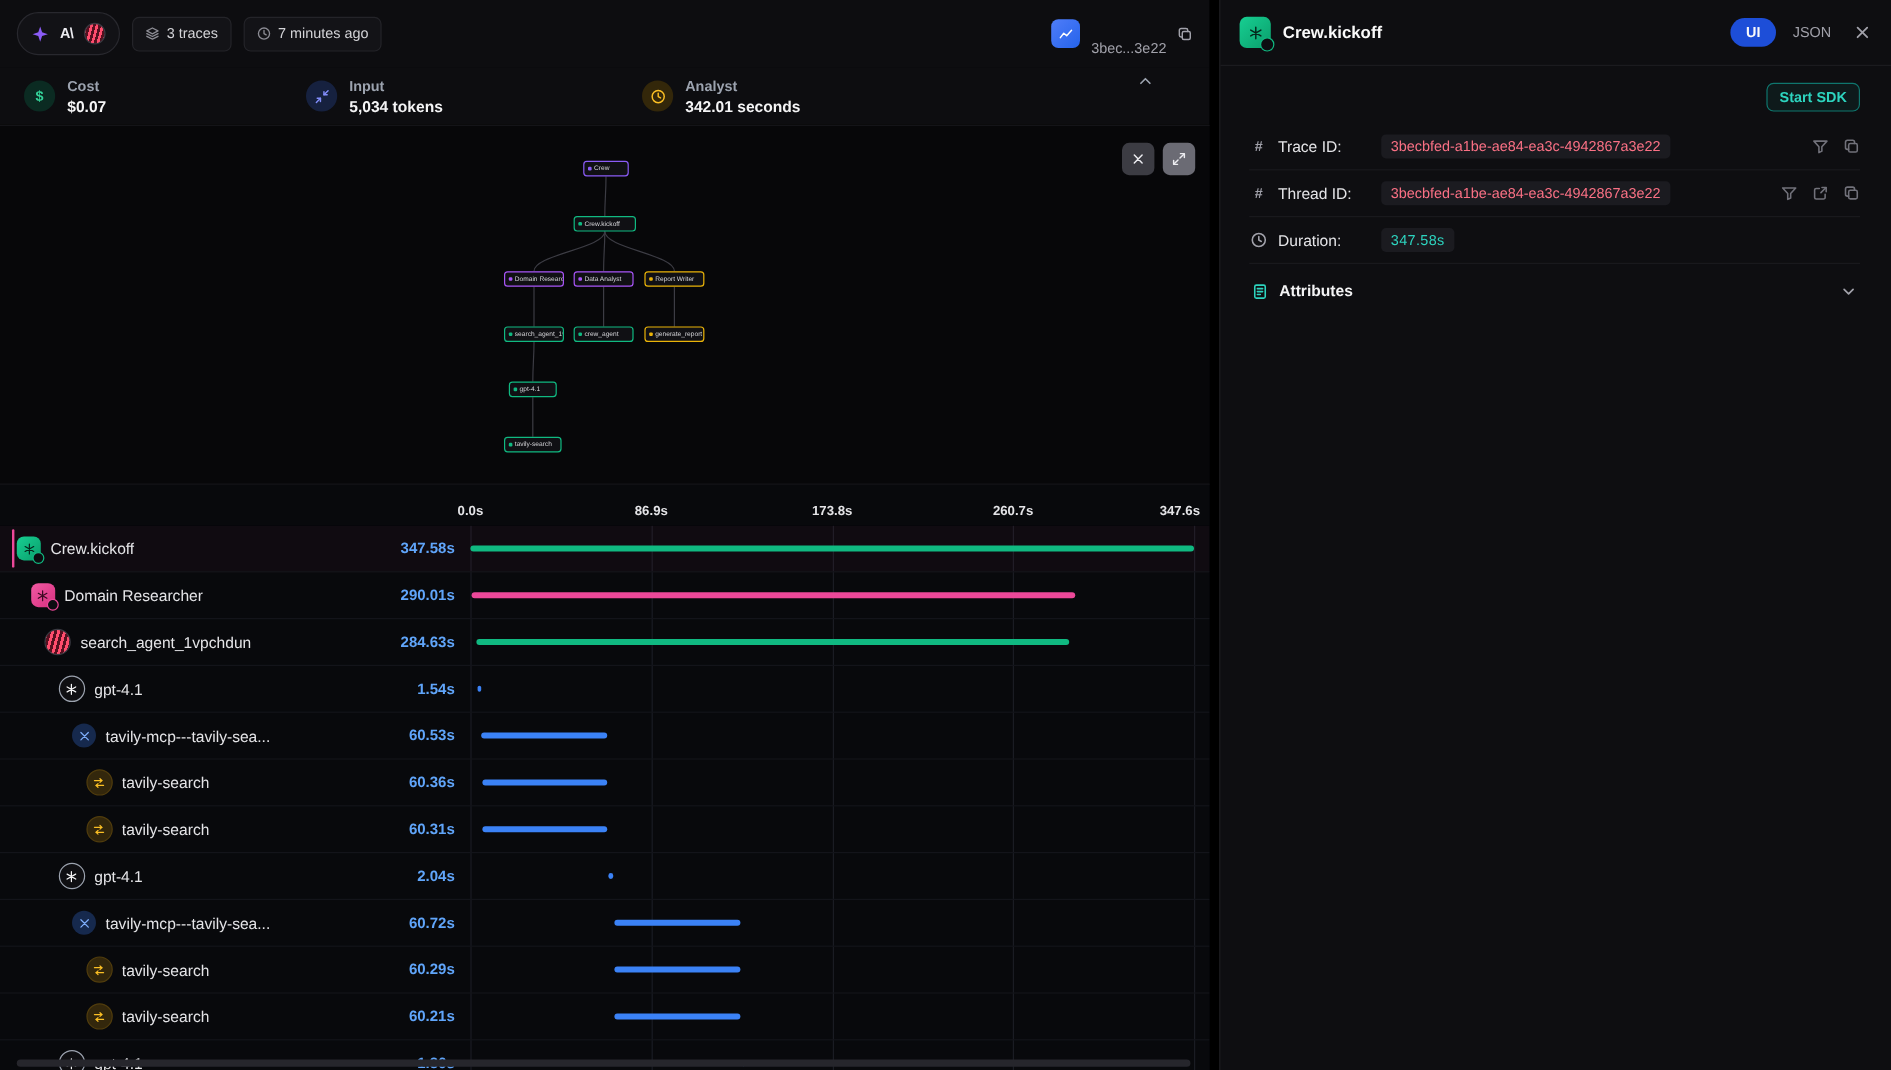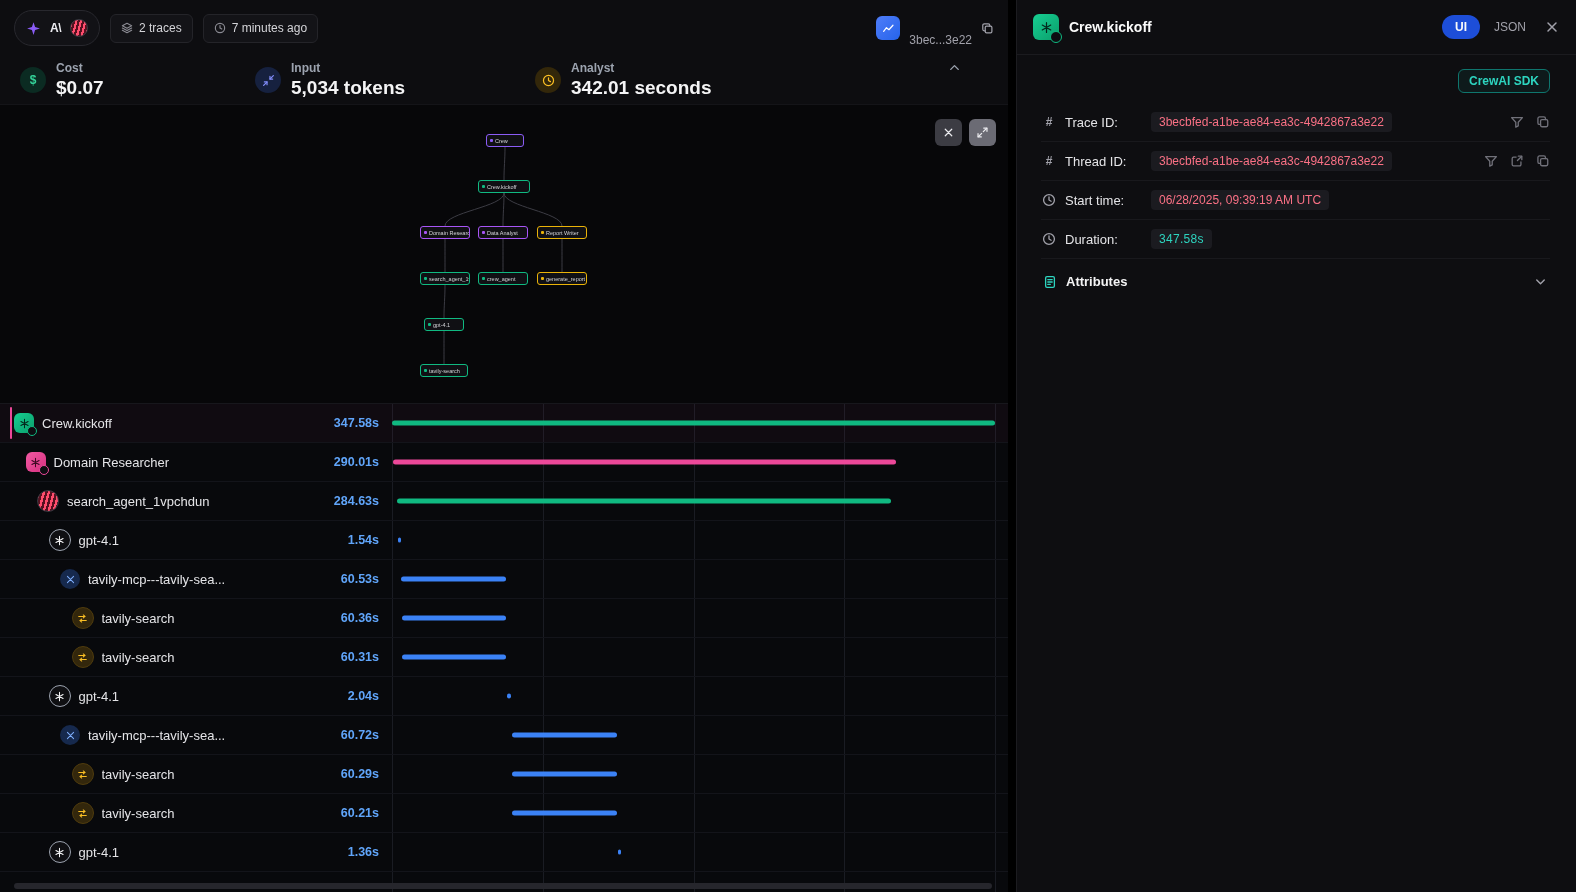--- a/index.html
+++ b/index.html
@@ -22,21 +22,21 @@
   .icbtn{color:#a1a1aa;display:flex;cursor:pointer;}
 
   .stats{height:48px;flex:none;display:grid;grid-template-columns:235px 280px 290px 1fr 26px;align-items:center;padding:0 20px;background:#0d0d10;}
   .stat{display:flex;align-items:center;gap:10px;}
   .stat-ic{width:26px;height:26px;border-radius:50%;flex:none;display:flex;align-items:center;justify-content:center;font-size:12px;font-weight:700;}
   .stat-ic.cost{background:#0b2b22;color:#34d399;}
   .stat-ic.input{background:#16213f;color:#818cf8;}
   .stat-ic.output{background:#241540;color:#a78bfa;}
   .stat-ic.dur{background:#33270a;color:#fbbf24;}
   .stat-label{font-size:12px;color:#9ca3af;font-weight:600;margin-bottom:2px;}
-  .stat-value{font-size:19px;color:#f4f4f5;font-weight:700;}
+  .stat-value{font-size:13px;color:#f4f4f5;font-weight:700;}
   .stats-chevron{justify-self:end;align-self:start;margin-top:4px;color:#9ca3af;cursor:pointer;display:flex;}
 
   .graph{height:298px;flex:none;position:relative;background:#070709;border-top:1px solid #141418;border-bottom:1px solid #17171c;}
   #graph-edges{position:absolute;left:0;top:0;width:1008px;height:298px;}
   .gnode{position:absolute;height:13px;background:#101014;border:1px solid;border-radius:3px;display:flex;align-items:center;gap:2px;padding:0 3px;font-size:5.5px;color:#d4d4d8;white-space:nowrap;overflow:hidden;box-sizing:border-box;cursor:pointer;}
   .gnode .dot{width:3px;height:3px;border-radius:1px;flex:none;}
   .graph-controls{position:absolute;top:14px;right:12px;display:flex;gap:7px;}
   .gbtn{width:27px;height:27px;border-radius:6px;border:none;display:flex;align-items:center;justify-content:center;cursor:pointer;padding:0;color:#ececf0;}
   .gbtn.dim{background:#3c3c43;}
   .gbtn.lit{background:#6b6b74;}
@@ -114,21 +114,21 @@
         <span class="crewai-dot"></span>
       </div>
       <div class="badge">
         <span class="bi">
             <svg width="12" height="12" viewBox="0 0 16 16" fill="none" stroke="currentColor" stroke-width="1.5" stroke-linecap="round" stroke-linejoin="round">
               <path d="M8 1.8 14.2 5 8 8.2 1.8 5Z"></path>
               <path d="M1.8 8 8 11.2 14.2 8"></path>
               <path d="M1.8 11 8 14.2 14.2 11"></path>
             </svg>
           </span>
-        <span>2 traces</span>
+        <span>3 traces</span>
       </div>
       <div class="badge">
         <span class="bi">
             <svg width="12" height="12" viewBox="0 0 16 16" fill="none" stroke="currentColor" stroke-width="1.5" stroke-linecap="round" stroke-linejoin="round">
               <circle cx="8" cy="8" r="6.2"></circle>
               <path d="M8 4.6V8l2.4 1.4"></path>
             </svg>
           </span>
         <span>7 minutes ago</span>
       </div>
@@ -253,20 +253,27 @@
             <svg width="13" height="13" viewBox="0 0 16 16" fill="none" stroke="currentColor" stroke-width="1.5" stroke-linecap="round" stroke-linejoin="round">
               <path d="M9.5 2.5h4v4"></path>
               <path d="M13.2 2.8 9 7"></path>
               <path d="M6.5 13.5h-4v-4"></path>
               <path d="M2.8 13.2 7 9"></path>
             </svg>
           </button>
       </div>
     </div>
 
+    <div class="axis" id="axis">
+        <span class="tick-label" style="left:392px">0.0s</span>
+        <span class="tick-label" style="left:542.75px">86.9s</span>
+        <span class="tick-label" style="left:693.5px">173.8s</span>
+        <span class="tick-label" style="left:844.25px">260.7s</span>
+        <span class="tick-label last" style="left:995px">347.6s</span>
+      </div>
 
     <div class="rows-wrap">
       <div id="grid">
           <span class="gridline" style="left:392px"></span>
           <span class="gridline" style="left:542.75px"></span>
           <span class="gridline" style="left:693.5px"></span>
           <span class="gridline" style="left:844.25px"></span>
           <span class="gridline" style="left:995px"></span>
         </div>
       <div id="rows">
@@ -466,21 +473,21 @@
         <span class="tab-json">JSON</span>
         <span class="p-close">
             <svg width="16" height="16" viewBox="0 0 16 16" fill="none" stroke="currentColor" stroke-width="1.5" stroke-linecap="round" stroke-linejoin="round">
               <path d="M4 4l8 8M12 4l-8 8"></path>
             </svg>
           </span>
       </span>
     </div>
     <div class="p-body">
       <div class="sdk-row">
-        <span class="sdk-badge">CrewAI SDK</span>
+        <span class="sdk-badge">Start SDK</span>
       </div>
       <div id="detail-rows">
           <div class="d-row">
     <span class="d-ic">#</span>
     <span class="d-label">Trace ID:</span>
     <span class="d-val rose">3becbfed-a1be-ae84-ea3c-4942867a3e22</span>
     <span class="d-actions">
               <span>
                 <svg width="14" height="14" viewBox="0 0 16 16" fill="none" stroke="currentColor" stroke-width="1.5" stroke-linecap="round" stroke-linejoin="round">
                   <path d="M1.8 3h12.4l-4.8 5.3v4.2l-2.8 1.4V8.3Z"></path>
@@ -511,31 +518,20 @@
                   <path d="M13.2 2.8 8.5 7.5"></path>
                 </svg>
               </span>
               <span>
                 <svg width="14" height="14" viewBox="0 0 16 16" fill="none" stroke="currentColor" stroke-width="1.5" stroke-linecap="round" stroke-linejoin="round">
                   <rect x="5.2" y="5.2" width="8.2" height="8.2" rx="1.6"></rect>
                   <path d="M10.8 5.2V4a1.8 1.8 0 0 0-1.8-1.8H4A1.8 1.8 0 0 0 2.2 4v5a1.8 1.8 0 0 0 1.8 1.8h1.2"></path>
                 </svg>
               </span>
             </span>
-  </div>
-          <div class="d-row">
-    <span class="d-ic">
-              <svg width="14" height="14" viewBox="0 0 16 16" fill="none" stroke="currentColor" stroke-width="1.5" stroke-linecap="round" stroke-linejoin="round">
-                <circle cx="8" cy="8" r="6.2"></circle>
-                <path d="M8 4.6V8l2.4 1.4"></path>
-              </svg>
-            </span>
-    <span class="d-label">Start time:</span>
-    <span class="d-val rose">06/28/2025, 09:39:19 AM UTC</span>
-    <span class="d-actions"></span>
   </div>
           <div class="d-row">
     <span class="d-ic">
               <svg width="14" height="14" viewBox="0 0 16 16" fill="none" stroke="currentColor" stroke-width="1.5" stroke-linecap="round" stroke-linejoin="round">
                 <circle cx="8" cy="8" r="6.2"></circle>
                 <path d="M8 4.6V8l2.4 1.4"></path>
               </svg>
             </span>
     <span class="d-label">Duration:</span>
     <span class="d-val teal">347.58s</span>

